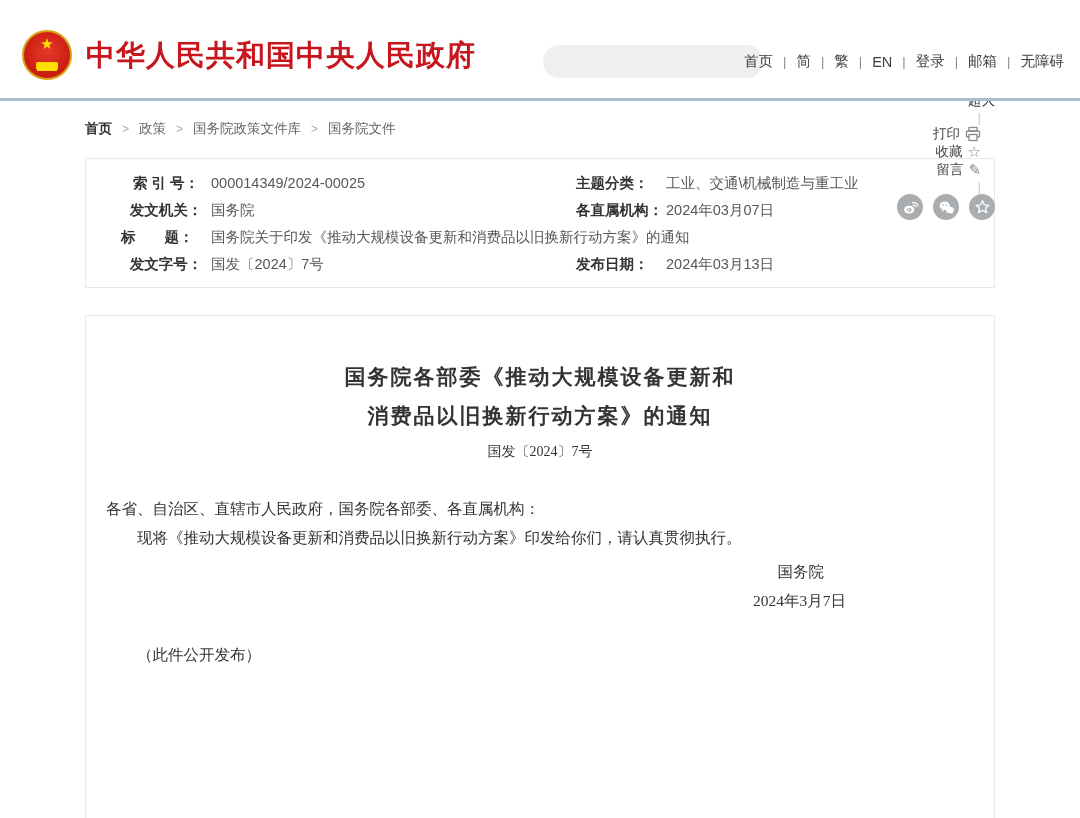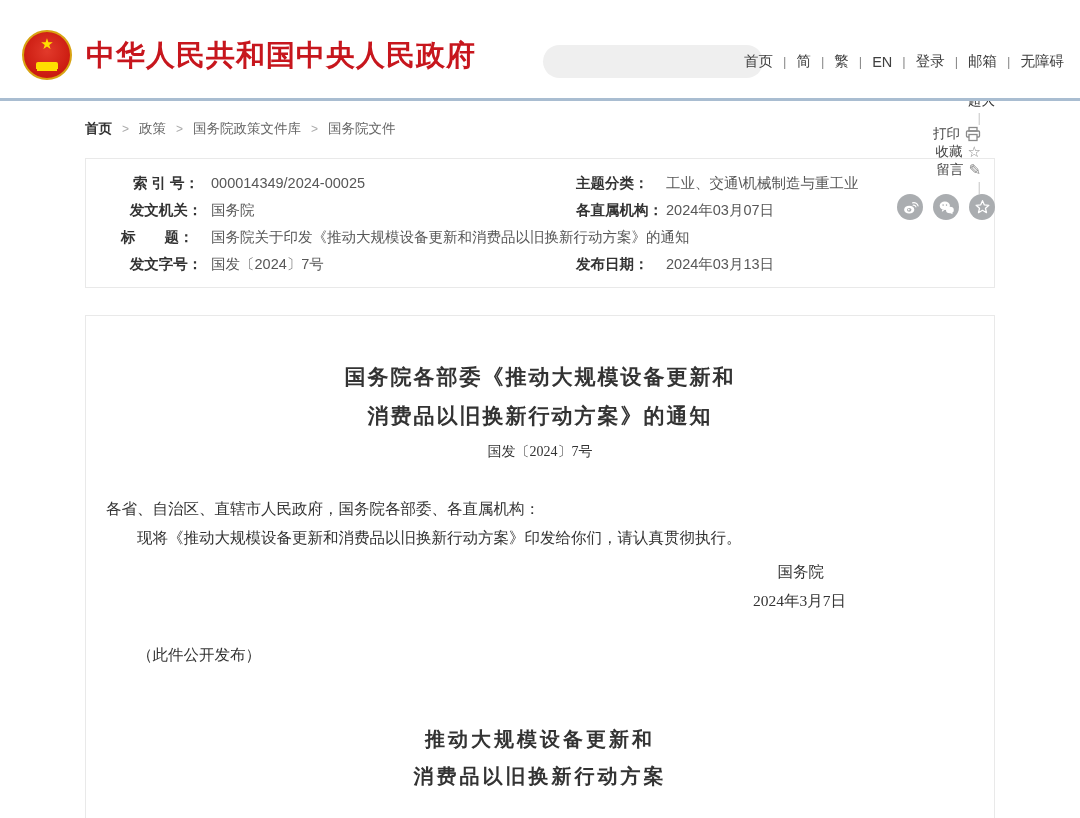--- a/index.html
+++ b/index.html
@@ -239,19 +239,15 @@
     <div class="doc-no">国发〔2024〕7号</div>
 
     <div class="para salutation">各省、自治区、直辖市人民政府，国务院各部委、各直属机构：</div>
     <div class="para indent">现将《推动大规模设备更新和消费品以旧换新行动方案》印发给你们，请认真贯彻执行。</div>
 
     <div class="signer">国务院</div>
     <div class="sign-date">2024年3月7日</div>
 
     <div class="para indent public-note">（此件公开发布）</div>
 
-    <div class="plan-title">
-      <div>推动大规模设备更新和</div>
-      <div>消费品以旧换新行动方案</div>
-    </div>
 
   </div>
 </div>
 
 </body></html>

